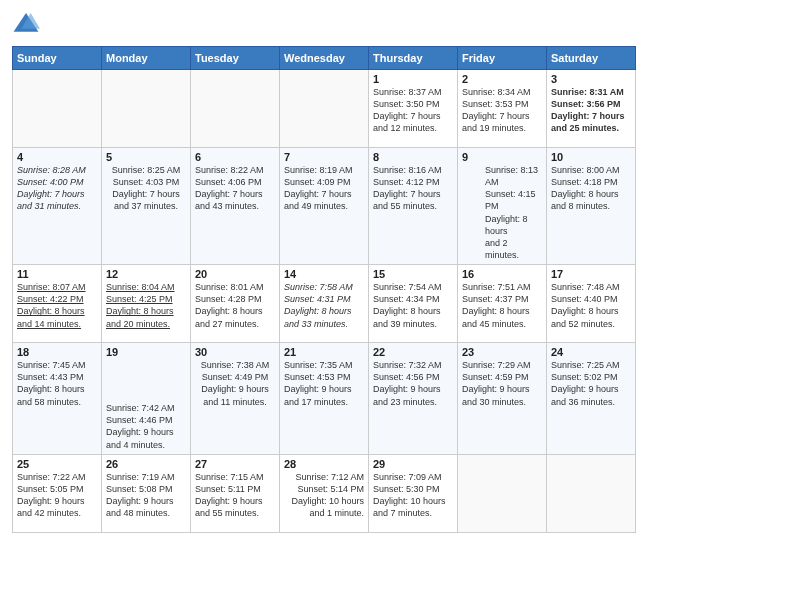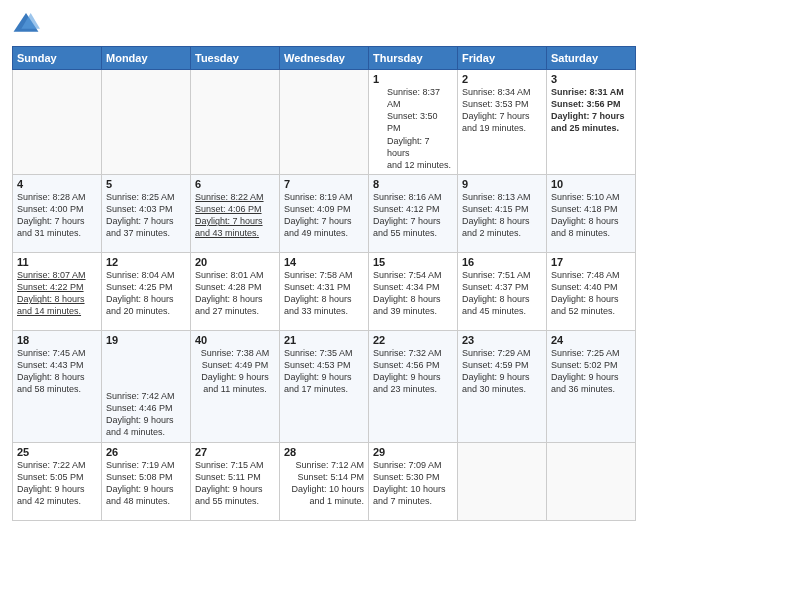--- a/index.html
+++ b/index.html
@@ -132,21 +132,21 @@
         </tr>
     </thead>
     <tbody id="calendar-body">
         <tr>
           <td class="empty"></td>
           <td class="empty"></td>
           <td class="empty"></td>
           <td class="empty"></td>
           <td>
             <span class="day-num">1</span>
-            <div class="cell-content" style="white-space: pre-line; margin-left: 14px;">Sunrise: 8:37 AM
+            <div class="cell-content" style="white-space: pre-line;">Sunrise: 8:37 AM
 Sunset: 3:50 PM
 Daylight: 7 hours
 and 12 minutes.</div>
           </td>
           <td>
             <span class="day-num">2</span>
             <div class="cell-content" style="white-space: pre-line;">Sunrise: 8:34 AM
 Sunset: 3:53 PM
 Daylight: 7 hours
 and 19 minutes.</div>
@@ -155,93 +155,93 @@
             <span class="day-num">3</span>
             <div class="cell-content" style="white-space: pre-line; font-weight: bold;">Sunrise: 8:31 AM
 Sunset: 3:56 PM
 Daylight: 7 hours
 and 25 minutes.</div>
           </td>
         </tr>
         <tr>
           <td>
             <span class="day-num">4</span>
-            <div class="cell-content" style="white-space: pre-line;">Sunrise: 8:28 AM
+            <div class="cell-content" style="white-space: pre-line; font-style: italic;">Sunrise: 8:28 AM
 Sunset: 4:00 PM
 Daylight: 7 hours
 and 31 minutes.</div>
           </td>
           <td>
             <span class="day-num">5</span>
-            <div class="cell-content" style="white-space: pre-line;">Sunrise: 8:25 AM
+            <div class="cell-content" style="white-space: pre-line; text-align: center;">Sunrise: 8:25 AM
 Sunset: 4:03 PM
 Daylight: 7 hours
 and 37 minutes.</div>
           </td>
           <td>
             <span class="day-num">6</span>
-            <div class="cell-content" style="white-space: pre-line; text-decoration: underline;">Sunrise: 8:22 AM
+            <div class="cell-content" style="white-space: pre-line;">Sunrise: 8:22 AM
 Sunset: 4:06 PM
 Daylight: 7 hours
 and 43 minutes.</div>
           </td>
           <td>
             <span class="day-num">7</span>
             <div class="cell-content" style="white-space: pre-line;">Sunrise: 8:19 AM
 Sunset: 4:09 PM
 Daylight: 7 hours
 and 49 minutes.</div>
           </td>
           <td>
             <span class="day-num">8</span>
             <div class="cell-content" style="white-space: pre-line;">Sunrise: 8:16 AM
 Sunset: 4:12 PM
 Daylight: 7 hours
 and 55 minutes.</div>
           </td>
           <td>
             <span class="day-num">9</span>
-            <div class="cell-content" style="white-space: pre-line;">Sunrise: 8:13 AM
+            <div class="cell-content" style="white-space: pre-line; margin-left: 23px;">Sunrise: 8:13 AM
 Sunset: 4:15 PM
 Daylight: 8 hours
 and 2 minutes.</div>
           </td>
           <td>
             <span class="day-num">10</span>
-            <div class="cell-content" style="white-space: pre-line;">Sunrise: 5:10 AM
+            <div class="cell-content" style="white-space: pre-line;">Sunrise: 8:00 AM
 Sunset: 4:18 PM
 Daylight: 8 hours
 and 8 minutes.</div>
           </td>
         </tr>
         <tr>
           <td>
             <span class="day-num">11</span>
             <div class="cell-content" style="white-space: pre-line; text-decoration: underline;">Sunrise: 8:07 AM
 Sunset: 4:22 PM
 Daylight: 8 hours
 and 14 minutes.</div>
           </td>
           <td>
             <span class="day-num">12</span>
-            <div class="cell-content" style="white-space: pre-line;">Sunrise: 8:04 AM
+            <div class="cell-content" style="white-space: pre-line; text-decoration: underline;">Sunrise: 8:04 AM
 Sunset: 4:25 PM
 Daylight: 8 hours
 and 20 minutes.</div>
           </td>
           <td>
             <span class="day-num">20</span>
             <div class="cell-content" style="white-space: pre-line;">Sunrise: 8:01 AM
 Sunset: 4:28 PM
 Daylight: 8 hours
 and 27 minutes.</div>
           </td>
           <td>
             <span class="day-num">14</span>
-            <div class="cell-content" style="white-space: pre-line;">Sunrise: 7:58 AM
+            <div class="cell-content" style="white-space: pre-line; font-style: italic;">Sunrise: 7:58 AM
 Sunset: 4:31 PM
 Daylight: 8 hours
 and 33 minutes.</div>
           </td>
           <td>
             <span class="day-num">15</span>
             <div class="cell-content" style="white-space: pre-line;">Sunrise: 7:54 AM
 Sunset: 4:34 PM
 Daylight: 8 hours
 and 39 minutes.</div>
@@ -270,21 +270,21 @@
 and 58 minutes.</div>
           </td>
           <td>
             <span class="day-num">19</span>
             <div class="cell-content" style="white-space: pre-line; margin-top: 44px;">Sunrise: 7:42 AM
 Sunset: 4:46 PM
 Daylight: 9 hours
 and 4 minutes.</div>
           </td>
           <td>
-            <span class="day-num">40</span>
+            <span class="day-num">30</span>
             <div class="cell-content" style="white-space: pre-line; text-align: center;">Sunrise: 7:38 AM
 Sunset: 4:49 PM
 Daylight: 9 hours
 and 11 minutes.</div>
           </td>
           <td>
             <span class="day-num">21</span>
             <div class="cell-content" style="white-space: pre-line;">Sunrise: 7:35 AM
 Sunset: 4:53 PM
 Daylight: 9 hours

